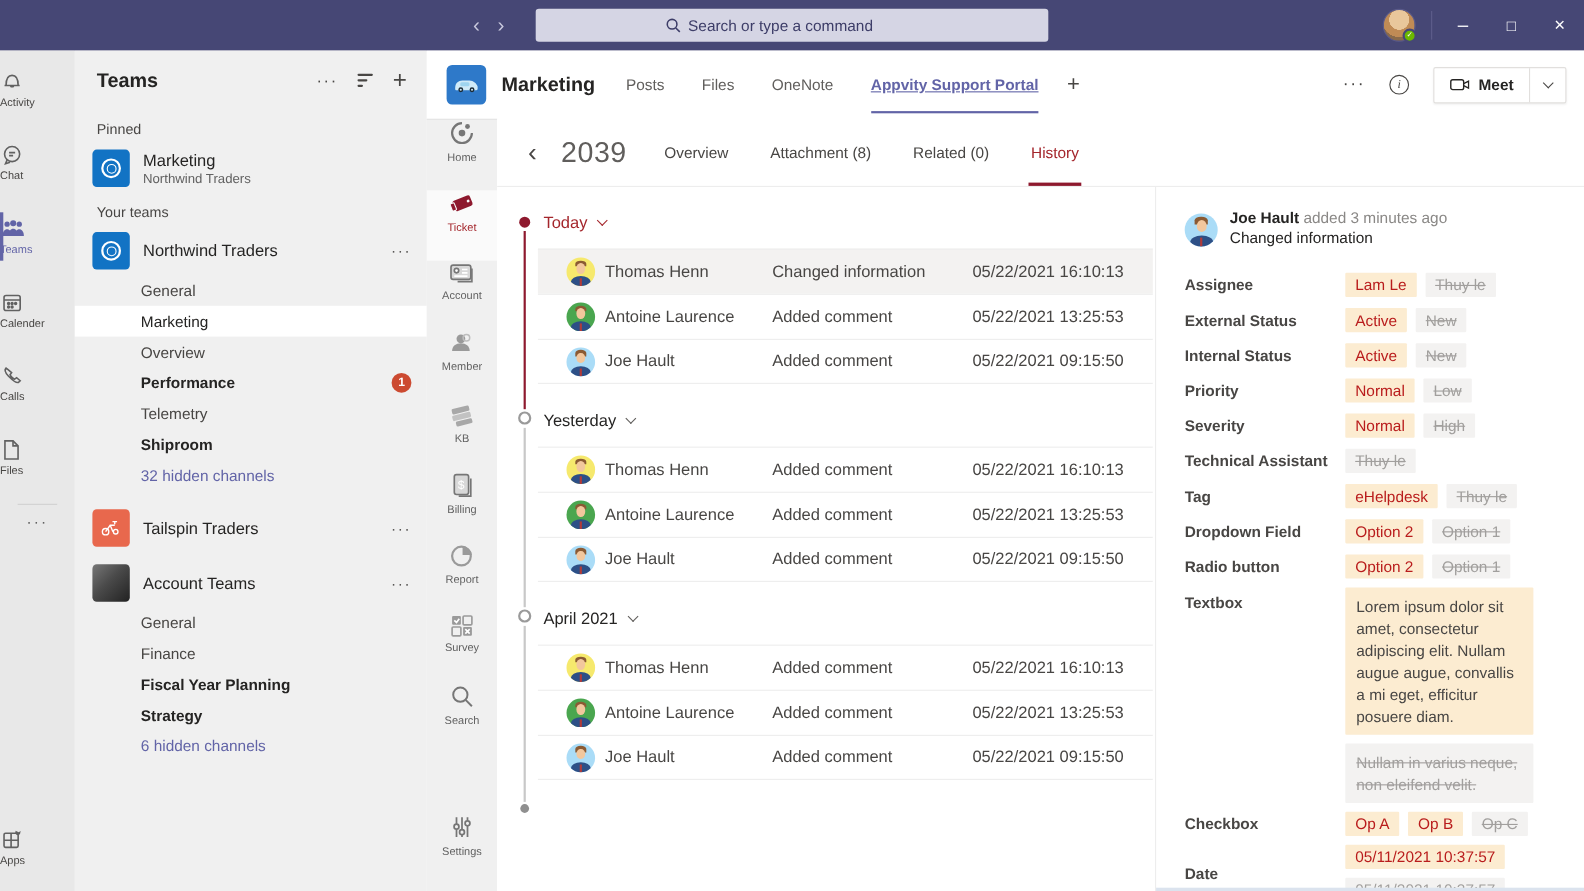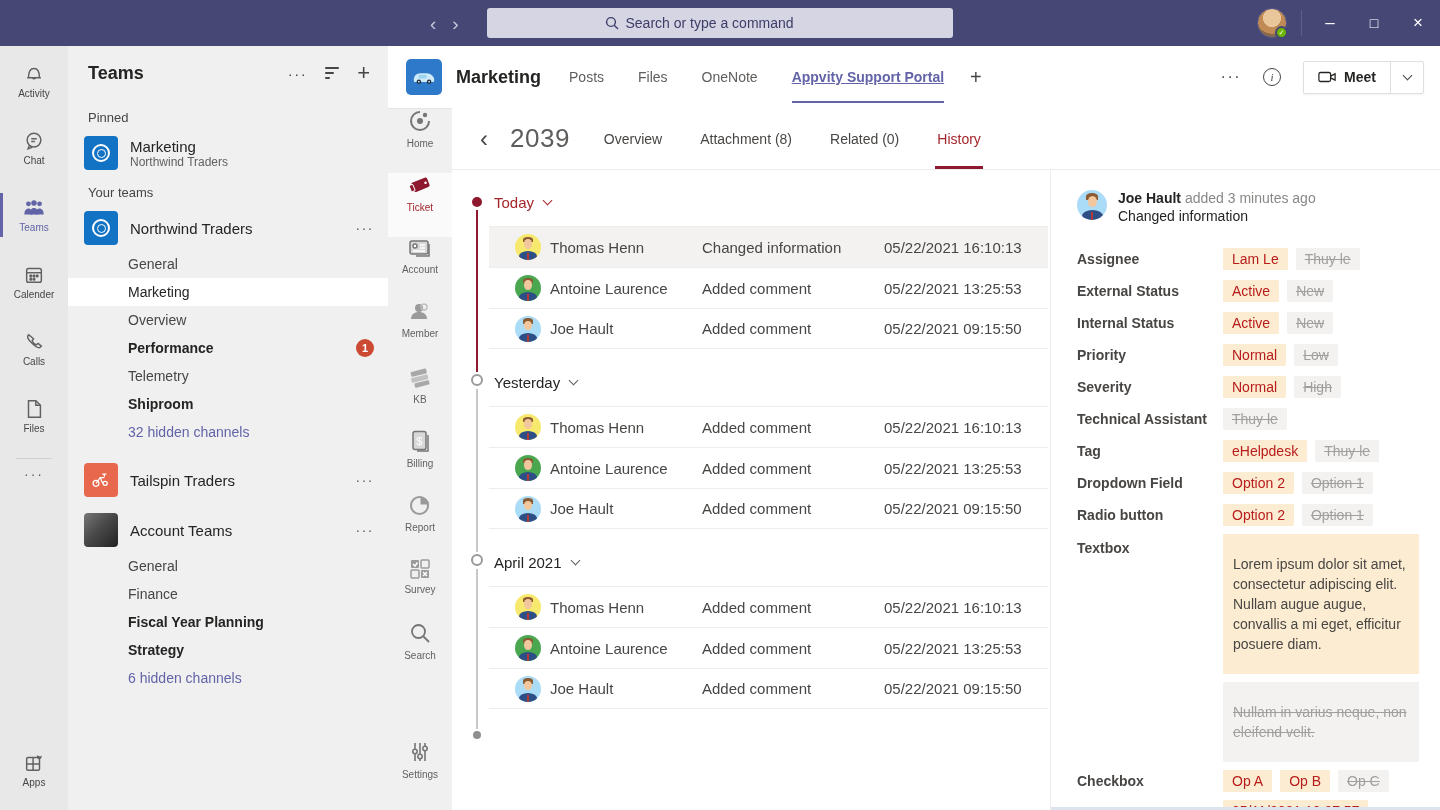--- a/index.html
+++ b/index.html
@@ -23,21 +23,21 @@
                  border:1px solid #5a5a8a; }
   .presence { position:absolute; right:-2px; bottom:-2px; width:13px; height:13px; border-radius:50%;
               background:#6bb700; border:2px solid #464775; color:#fff; font-size:7px; line-height:9px; text-align:center; }
   .tb-divider { width:1px; height:26px; background:#5e5e8c; margin-right:6px; }
   .win-btn { width:44px; height:46px; display:flex; align-items:center; justify-content:center;
              color:#fff; font-size:17px; background:transparent; border:none; cursor:default; }
   .win-btn.max { font-size:14px; }
 
   
   .nav-rail { position:absolute; top:46px; left:0; width:68px; height:764px; background:#e8e8e8; }
-  .nav-item { height:64px; display:flex; flex-direction:column; align-items:center; justify-content:center;
+  .nav-item { height:64px; display:flex; flex-direction:column; justify-content:center;
               gap:3px; color:#616161; position:relative; cursor:pointer; margin-top:3px; }
   .nav-item .lbl { font-size:10px; color:#484644; }
   .nav-item.active { color:#6264a7; }
   .nav-item.active .lbl { color:#6264a7; }
   .nav-item.active::before { content:""; position:absolute; left:0; top:10px; bottom:10px; width:3px; background:#6264a7; }
   .nav-sep { height:1px; background:#d1d1d1; margin:10px 16px 0 16px; }
   .nav-more { height:30px; display:flex; align-items:center; justify-content:center; color:#616161;
               font-size:14px; letter-spacing:2px; cursor:pointer; }
   .nav-apps { position:absolute; bottom:8px; left:0; width:68px; }
 
@@ -143,36 +143,36 @@
   .cav.yellow { background:#f6e96d; } .cav.green { background:#4aa64f; } .cav.blue { background:#aadcf7; }
   .cav .hair { position:absolute; top:10%; left:31%; width:38%; height:22%; border-radius:50% 50% 0 0; background:#8a5a33; }
   .cav .head { position:absolute; top:20%; left:35%; width:30%; height:36%; border-radius:50%; background:#f2c79d; }
   .cav .bod  { position:absolute; bottom:-8%; left:15%; width:70%; height:42%; border-radius:50% 50% 0 0; background:#2d4f86; }
   .cav .tie  { position:absolute; bottom:0; left:46%; width:8%; height:26%; background:#b03a3a; }
   .cav.lg { width:30px; height:30px; }
 
   
   .details { position:absolute; top:62px; left:598px; width:390px; height:640px; border-left:1px solid #ededed;
              padding:20px 24px 0 26px; }
-  .d-head { display:flex; gap:11px; }
+  .d-head { display:flex; gap:11px;align-items:flex-end; }
   .d-lines { display:flex; flex-direction:column; gap:2px; }
   .d-line1 { font-size:14px; }
   .d-author { font-weight:bold; color:#252423; }
   .d-gray { color:#8a8886; }
   .d-sub { font-size:14px; color:#252423; }
   .fields { margin-top:22px; display:flex; flex-direction:column; }
   .field { display:flex; align-items:center; margin-bottom:6px; min-height:26px; }
   .field.top { align-items:flex-start; }
   .f-label { width:146px; flex:none; font-size:14px; font-weight:bold; color:#484644; }
   .f-vals { display:flex; gap:8px; flex-wrap:wrap; }
   .f-vals.col { flex-direction:column; gap:8px; }
   .chip { font-size:14px; padding:3px 9px; border-radius:1px; white-space:nowrap; }
   .chip.new { background:#fcecd1; color:#b91c1c; }
   .chip.old { background:#f3f2f1; color:#a19f9d; text-decoration:line-through; }
-  .para { width:196px; font-size:14px; line-height:20px; padding:20px 10px; border-radius:1px; }
+  .para { width:171px; font-size:14px; line-height:20px; padding:7px 10px; border-radius:1px; }
   .para.new { background:#fcecd1; color:#484644; }
   .para.old { background:#f3f2f1; color:#a19f9d; text-decoration:line-through; }
   .d-scroll { position:absolute; bottom:0; left:0; width:390px; height:3px; background:#dbe3ee; }
 
   svg { display:block; }
 </style>
 </head>
 <body>
 
 <div class="titlebar">

